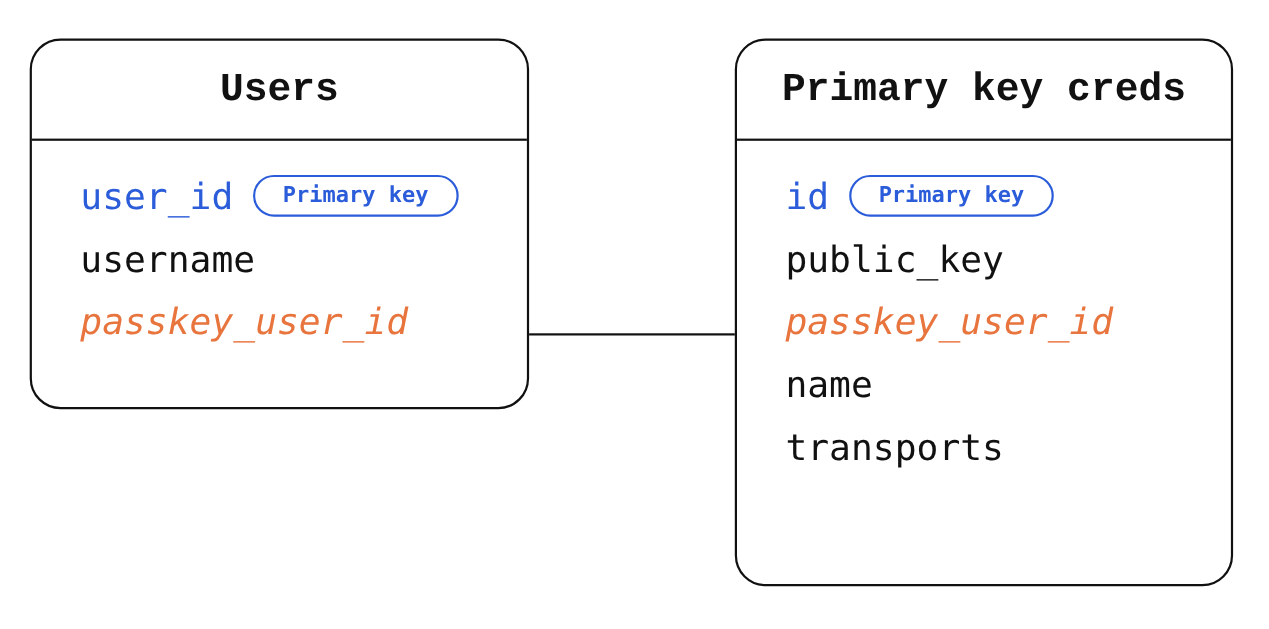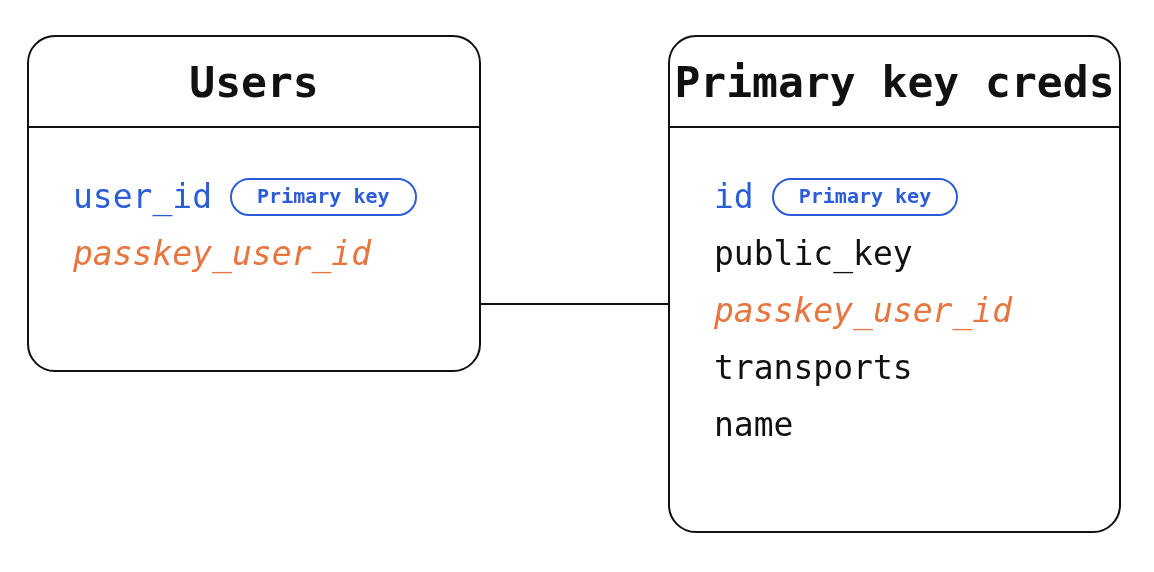--- a/index.html
+++ b/index.html
@@ -21,29 +21,30 @@
     border-radius: 28px;
   }
   .table-users  { left: 27px;  top: 35px; width: 454px; height: 337px; }
   .table-creds  { left: 668px; top: 35px; width: 453px; height: 498px; }
   .entity-header {
     height: 91px;
     border-bottom: 2px solid var(--line, #111111);
     display: flex; align-items: center; justify-content: center;
   }
   .entity-title {
-    font-size: 43px;
+    font-size: 36px;
     font-weight: bold;
     color: var(--line, #111111);
     white-space: nowrap;
+    font-family: Liberation Mono, monospace;
   }
   .entity-body { padding: 31px 18px 0 44px; }
   .field-row {
     height: 57px;
-    display: flex; align-items: flex-end;
+    display: flex; align-items: flex-start;
     gap: 18px;
     font-size: 33px;
     white-space: nowrap;
   }
   .f-black  { color: var(--line, #111111); }
   .f-blue   { color: var(--key-blue, #2b5cd9); }
   .f-orange { color: var(--link-orange, #e8743e); font-style: italic; }
   .pk-badge {
     display: inline-flex; align-items: center; justify-content: center;
     height: 38px;
@@ -70,20 +71,23 @@
   <section class="entity-table table-users">
     <header class="entity-header">
       <div class="entity-title">Users</div>
     </header>
     <div class="entity-body">
       <div class="field-row">
         <span class="f-blue">user_id</span>
         <span class="pk-badge">Primary key</span>
       </div>
       <div class="field-row">
+        <span class="f-black">username</span>
+      </div>
+      <div class="field-row">
         <span class="f-orange">passkey_user_id</span>
       </div>
     </div>
   </section>
 
   <div class="relation-line"></div>
 
   <section class="entity-table table-creds">
     <header class="entity-header">
       <div class="entity-title">Primary key creds</div>
@@ -93,21 +97,21 @@
         <span class="f-blue">id</span>
         <span class="pk-badge">Primary key</span>
       </div>
       <div class="field-row">
         <span class="f-black">public_key</span>
       </div>
       <div class="field-row">
         <span class="f-orange">passkey_user_id</span>
       </div>
       <div class="field-row">
-        <span class="f-black">transports</span>
+        <span class="f-black">name</span>
       </div>
       <div class="field-row">
-        <span class="f-black">name</span>
+        <span class="f-black">transports</span>
       </div>
     </div>
   </section>
 
 </div>
 
 </body></html>

